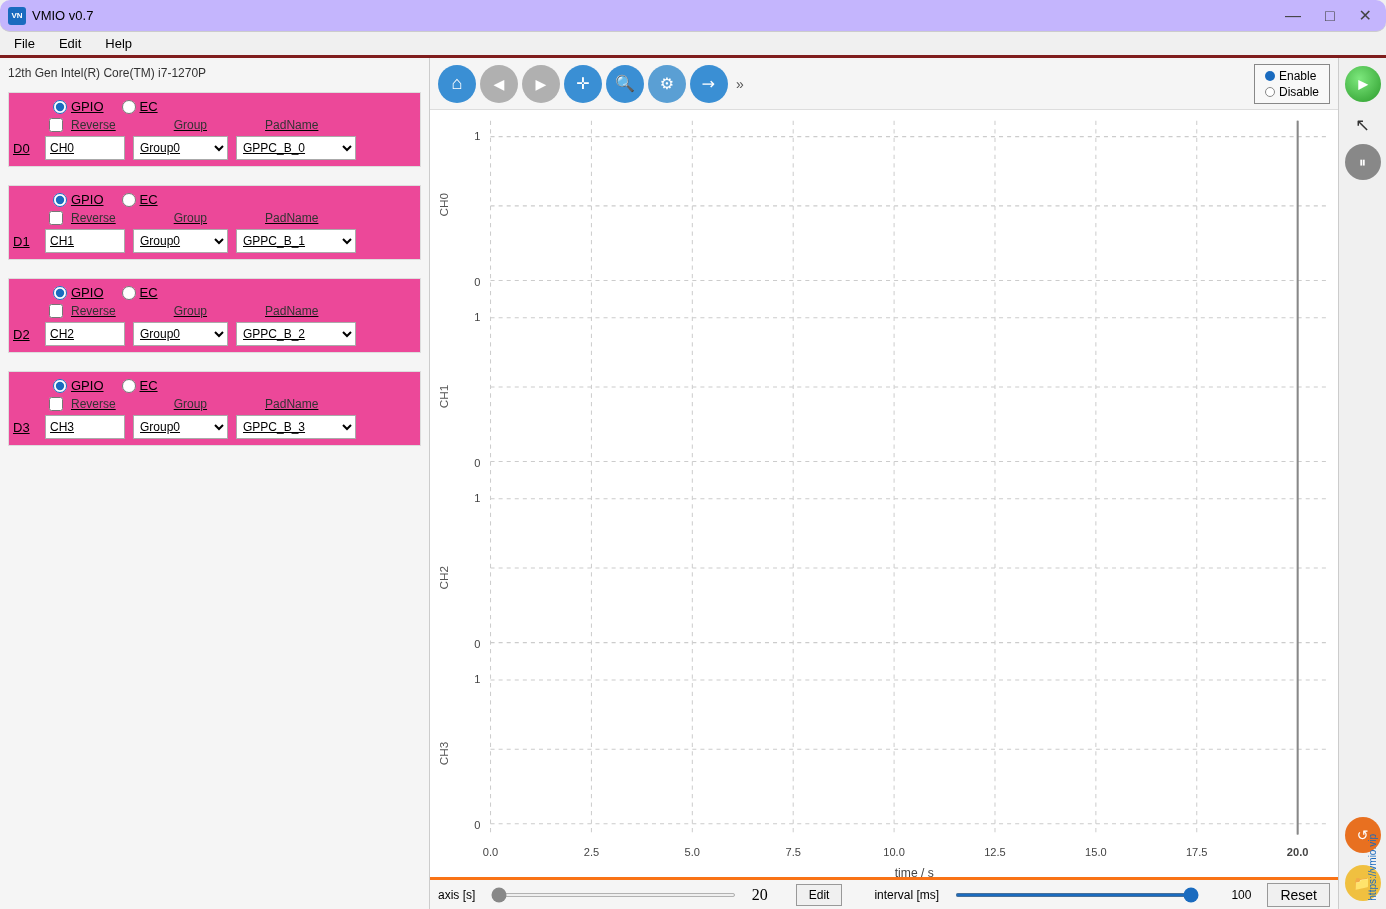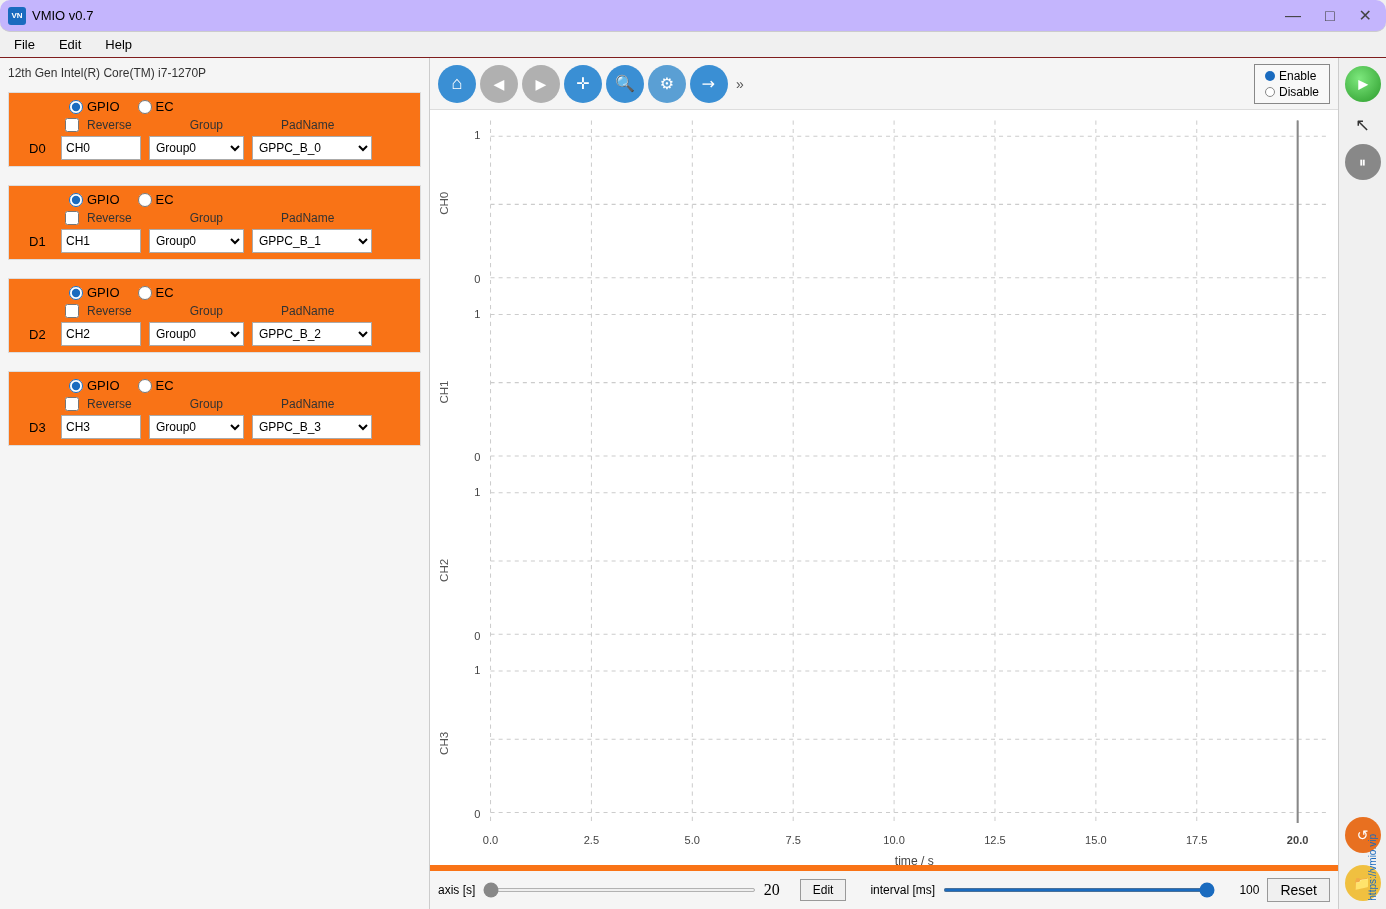--- a/index.html
+++ b/index.html
@@ -55,21 +55,21 @@
       padding: 2px 6px;
     }
 
     
     #menubar {
       background: #f0f0f0;
       height: 26px;
       display: flex;
       align-items: center;
       padding: 0 4px;
-      border-bottom: 1px solid #7f1d1d;
+      border-bottom: 3px solid #7f1d1d;
       gap: 4px;
     }
     .menu-item {
       padding: 3px 10px;
       cursor: pointer;
       font-size: 13px;
     }
 
     
     #main {
@@ -93,23 +93,24 @@
       margin-bottom: 4px;
     }
     #device-subtitle {
       font-size: 12px;
       color: #333;
       margin-bottom: 12px;
     }
 
     .channel-block {
       margin-bottom: 18px;
-      background: #f97316;
-      padding: 6px 20px;
+      background: #ec4899;
+      padding: 6px 4px;
       border: 1px solid #ddd;
+      text-decoration: underline;
     }
 
     .radio-row {
       display: flex;
       align-items: center;
       gap: 18px;
       margin-bottom: 4px;
       padding-left: 40px;
     }
     .radio-label {
@@ -220,27 +221,27 @@
       overflow: hidden;
     }
 
     #chart-svg {
       width: 100%;
       height: 100%;
     }
 
     
     #bottom-bar {
-      height: 44px;
+      height: 32px;
       background: #f5f5f5;
-      border-top: 6px solid #f97316;
+      border-top: 3px solid #f97316;
       display: flex;
       align-items: center;
       padding: 0 8px;
-      gap: 8px;
+      gap: 16px;
     }
     .axis-label { font-size: 12px; }
     .bottom-slider {
       flex: 1;
       accent-color: #888;
       height: 4px;
     }
     .axis-val { font-size: 16px; width: 28px; text-align: left; font-family: Liberation Serif, serif; }
     .bottom-edit-btn {
       padding: 3px 12px;

